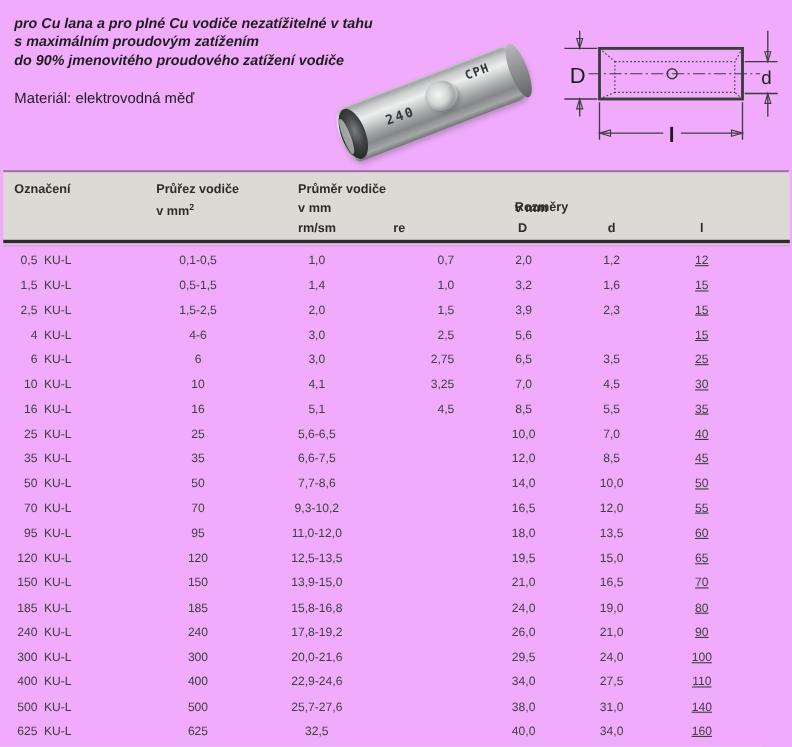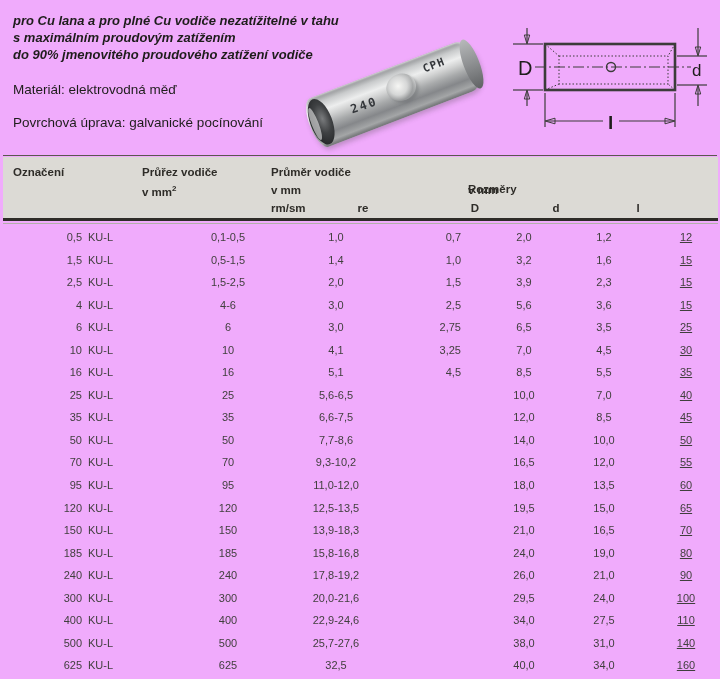--- a/index.html
+++ b/index.html
@@ -50,21 +50,21 @@
   
   .rule-top   { position:absolute; left:3px; right:3px; top:155px; height:1px; background:#5a574f; }
   .thead      { position:absolute; left:3px; right:2px; top:157px; height:61px; background:#dcdad5; }
   .rule-thick { position:absolute; left:3px; right:2px; top:218px; height:3px; background:#2e2c28; }
   .rule-thin  { position:absolute; left:3px; right:2px; top:223px; height:1px; background:#b3b0ab; }
 
   .th { position:absolute; font-size:11.5px; font-weight:bold; color:#2e2c28; white-space:nowrap;text-align:right; }
   .th sup { font-size:8px; }
   .tc { text-align:center; }
 
-  .tbody { position:absolute; left:0; right:0; top:226px;padding-left:48px; }
+  .tbody { position:absolute; left:0; right:0; top:226px; }
   .trow  { position:relative; height:22.55px; }
   .trow span { position:absolute; top:0; line-height:22.55px; font-size:11px; color:#403f3d;
                white-space:nowrap; }
   .c-num    { left:0;     width:34px;  text-align:right; }
   .c-name   { left:40px; }
   .c-prurez { left:120px; width:120px; text-align:center; }
   .c-rmsm   { left:228px; width:120px; text-align:center; }
   .c-re     { left:313px; width:100px; text-align:right; }
   .c-D      { left:416px; width:120px; text-align:center; }
   .c-d      { left:496px; width:120px; text-align:center; }
@@ -79,24 +79,20 @@
     <div>pro Cu lana a pro plné Cu vodiče nezatížitelné v tahu</div>
     <div>s maximálním proudovým zatížením</div>
     <div>do 90% jmenovitého proudového zatížení vodiče</div>
   </div>
 
   <div class="spec spec-material">
     <span class="spec-label">Materiál:</span>
     <span class="spec-value">elektrovodná měď</span>
   </div>
 
-  <div class="spec spec-surface">
-    <span class="spec-label">Povrchová úprava:</span>
-    <span class="spec-value">galvanické pocínování</span>
-  </div>
 
   <div class="photo">
     <div class="tube">
       <div class="tube-endcap"></div>
       <div class="tube-hole"></div>
       <div class="tube-hole-rim"></div>
       <div class="tube-dimple"></div>
       <span class="mark mark-240">240</span>
       <span class="mark mark-cph">CPH</span>
     </div>
@@ -195,21 +191,20 @@
       <span class="c-d">2,3</span>
       <span class="c-l">15</span>
     </div>
       <div class="trow">
       <span class="c-num">4</span>
       <span class="c-name">KU-L</span>
       <span class="c-prurez">4-6</span>
       <span class="c-rmsm">3,0</span>
       <span class="c-re">2,5</span>
       <span class="c-D">5,6</span>
-      <span class="c-d">3,6</span>
       <span class="c-l">15</span>
     </div>
       <div class="trow">
       <span class="c-num">6</span>
       <span class="c-name">KU-L</span>
       <span class="c-prurez">6</span>
       <span class="c-rmsm">3,0</span>
       <span class="c-re">2,75</span>
       <span class="c-D">6,5</span>
       <span class="c-d">3,5</span>
@@ -292,21 +287,21 @@
       <span class="c-rmsm">12,5-13,5</span>
       <span class="c-re"></span>
       <span class="c-D">19,5</span>
       <span class="c-d">15,0</span>
       <span class="c-l">65</span>
     </div>
       <div class="trow">
       <span class="c-num">150</span>
       <span class="c-name">KU-L</span>
       <span class="c-prurez">150</span>
-      <span class="c-rmsm">13,9-18,3</span>
+      <span class="c-rmsm">13,9-15,0</span>
       <span class="c-re"></span>
       <span class="c-D">21,0</span>
       <span class="c-d">16,5</span>
       <span class="c-l">70</span>
     </div>
       <div class="trow">
       <span class="c-num">185</span>
       <span class="c-name">KU-L</span>
       <span class="c-prurez">185</span>
       <span class="c-rmsm">15,8-16,8</span>

